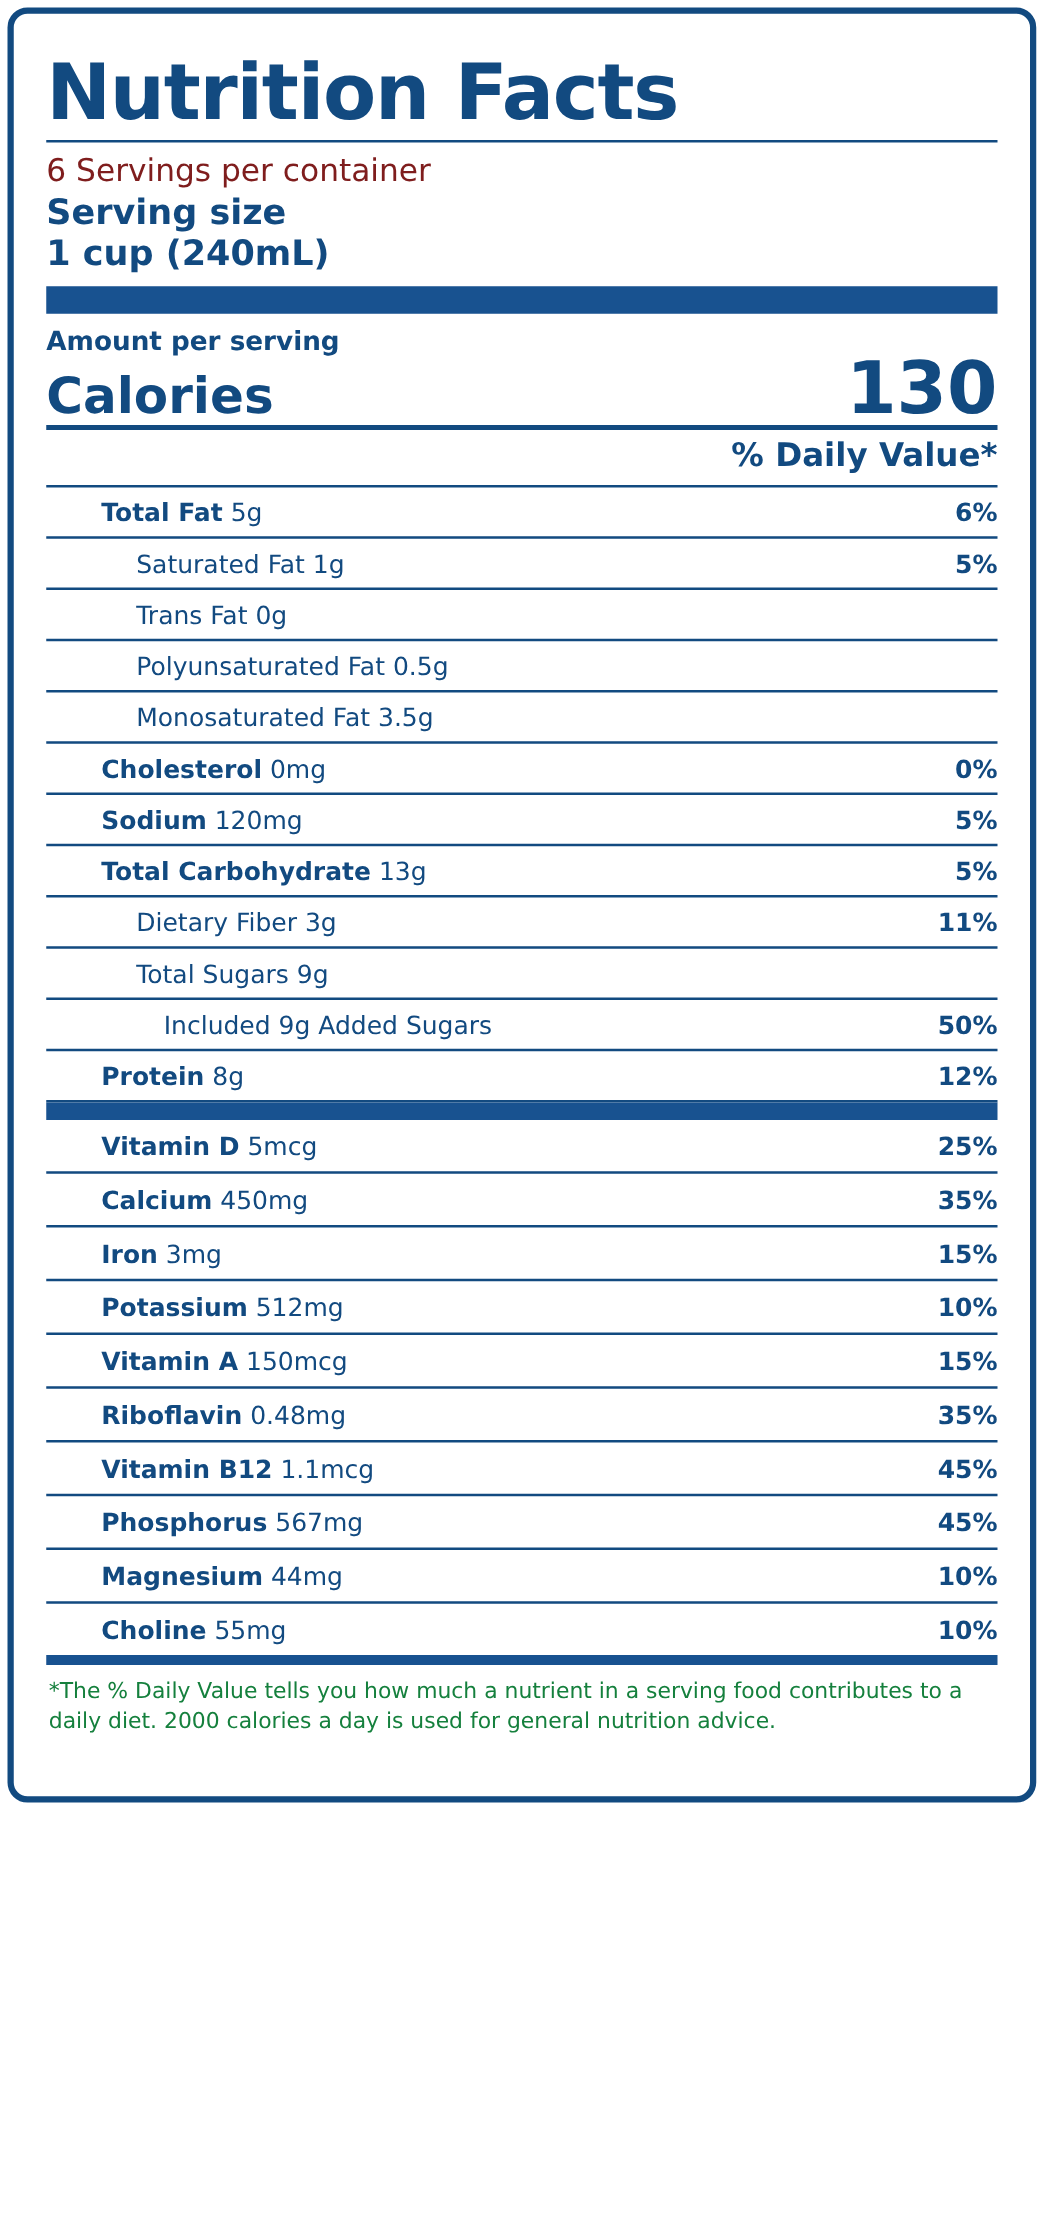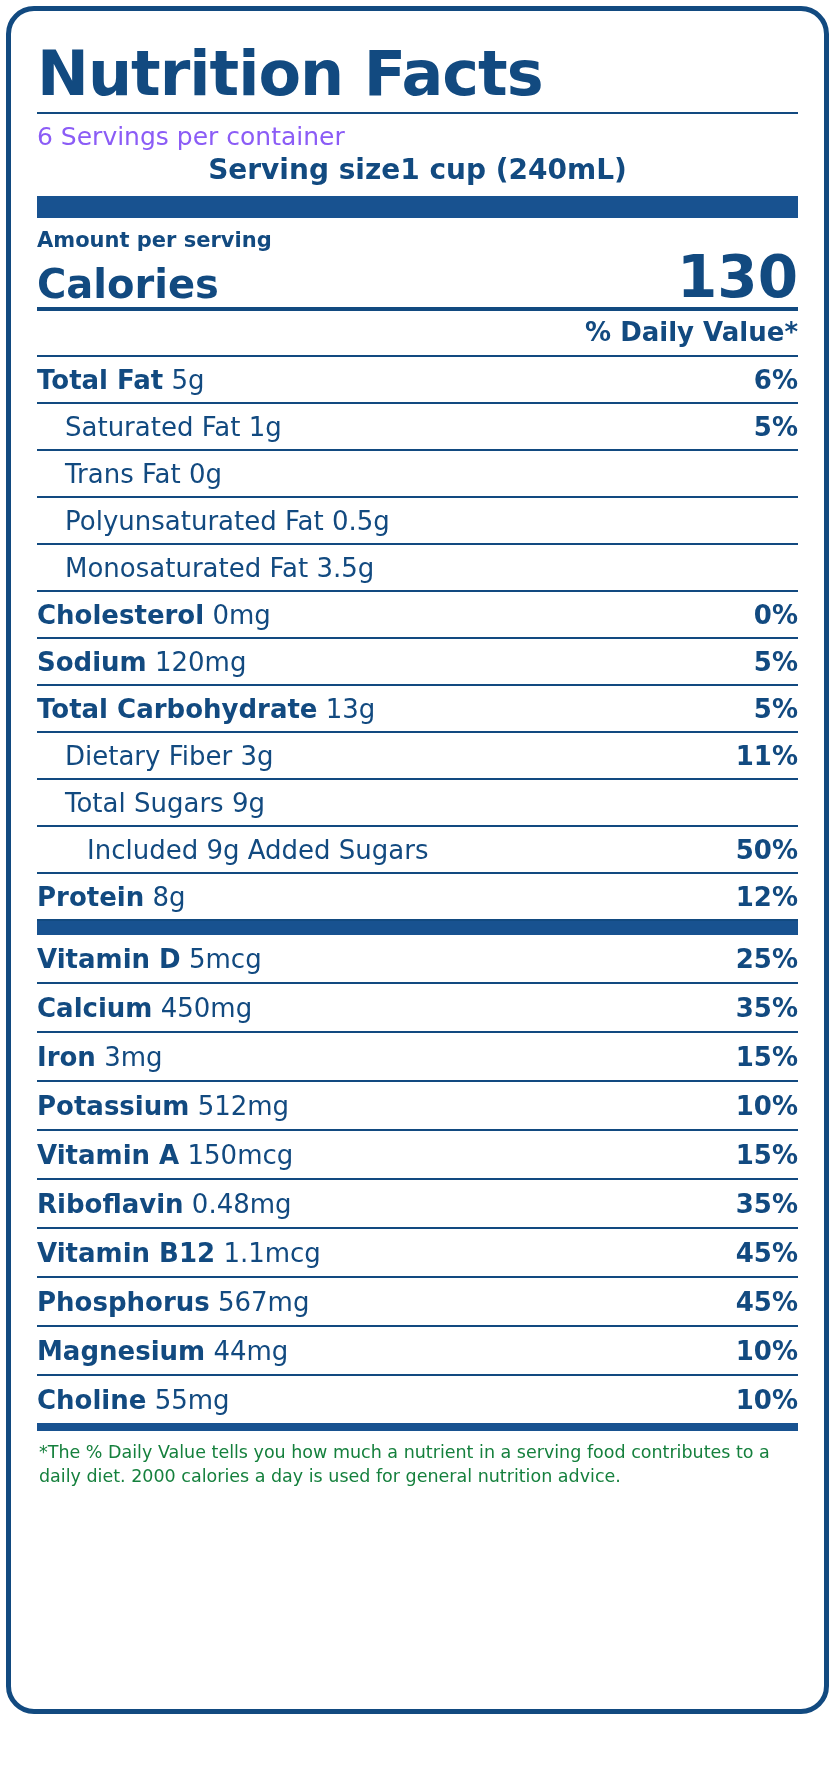--- a/index.html
+++ b/index.html
@@ -11,24 +11,24 @@
     width: 835px;
     height: 1792px;
     font-family: "DejaVu Sans", sans-serif;
     color: #124a80;
   }
   .label-card {
     position: absolute;
     left: 6px;
     top: 6px;
     width: 823px;
-    height: 1708px;
+    height: 1436px;
     box-sizing: border-box;
     border: 5px solid #124a80;
-    border-radius: 28px;
+    border-radius: 16px;
     background: #ffffff;
     padding: 22px 26px 0 26px;
   }
   .nf-title {
     font-size: 62px;
     font-weight: bold;
     letter-spacing: -1px;
     line-height: 1.05;
     margin: 8px 0 6px 0;
     color: #124a80;
@@ -54,29 +54,30 @@
     margin: 0;
   }
   .rule-bottom {
     height: 8px;
     background: #185290;
     margin: 0;
   }
   .servings {
     font-size: 25px;
     margin: 8px 0 2px 0;
-    color: #8b5cf6;
+    color: #7f1d1d;
   }
   .serving-row {
     display: flex;
-    justify-content: center;
+    justify-content: flex-end;
     align-items: baseline;
     font-size: 28px;
     font-weight: bold;
     margin: 2px 0 10px 0;
+    flex-direction: column;
   }
   .amount-per {
     font-size: 21px;
     font-weight: bold;
     margin: 10px 0 0 0;
   }
   .calories-row {
     display: flex;
     justify-content: space-between;
     align-items: flex-end;
@@ -95,22 +96,23 @@
   .dv-header {
     text-align: right;
     font-size: 26px;
     font-weight: bold;
     padding: 6px 0 8px 0;
   }
   .nut-row {
     display: flex;
     justify-content: space-between;
     align-items: baseline;
-    font-size: 26px;
+    font-size: 20px;
     padding: 8px 0 7px 0;
+    margin-left: 44px;
   }
   .nut-row .name {
     white-space: nowrap;
   }
   .nut-row .name b {
     font-weight: bold;
   }
   .nut-row .dv {
     font-weight: bold;
     white-space: nowrap;

